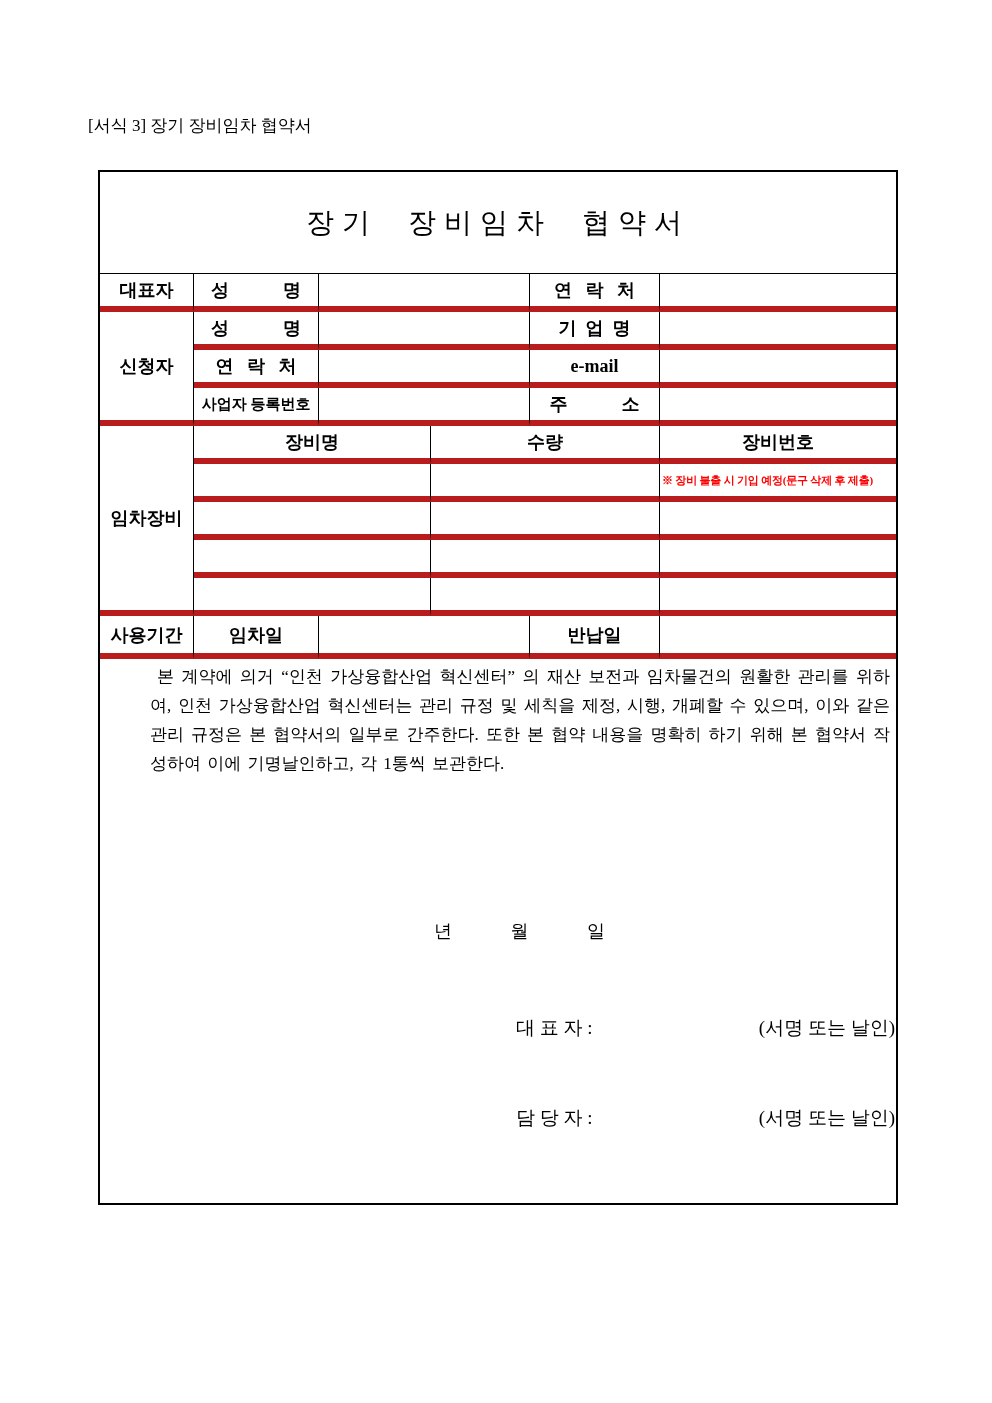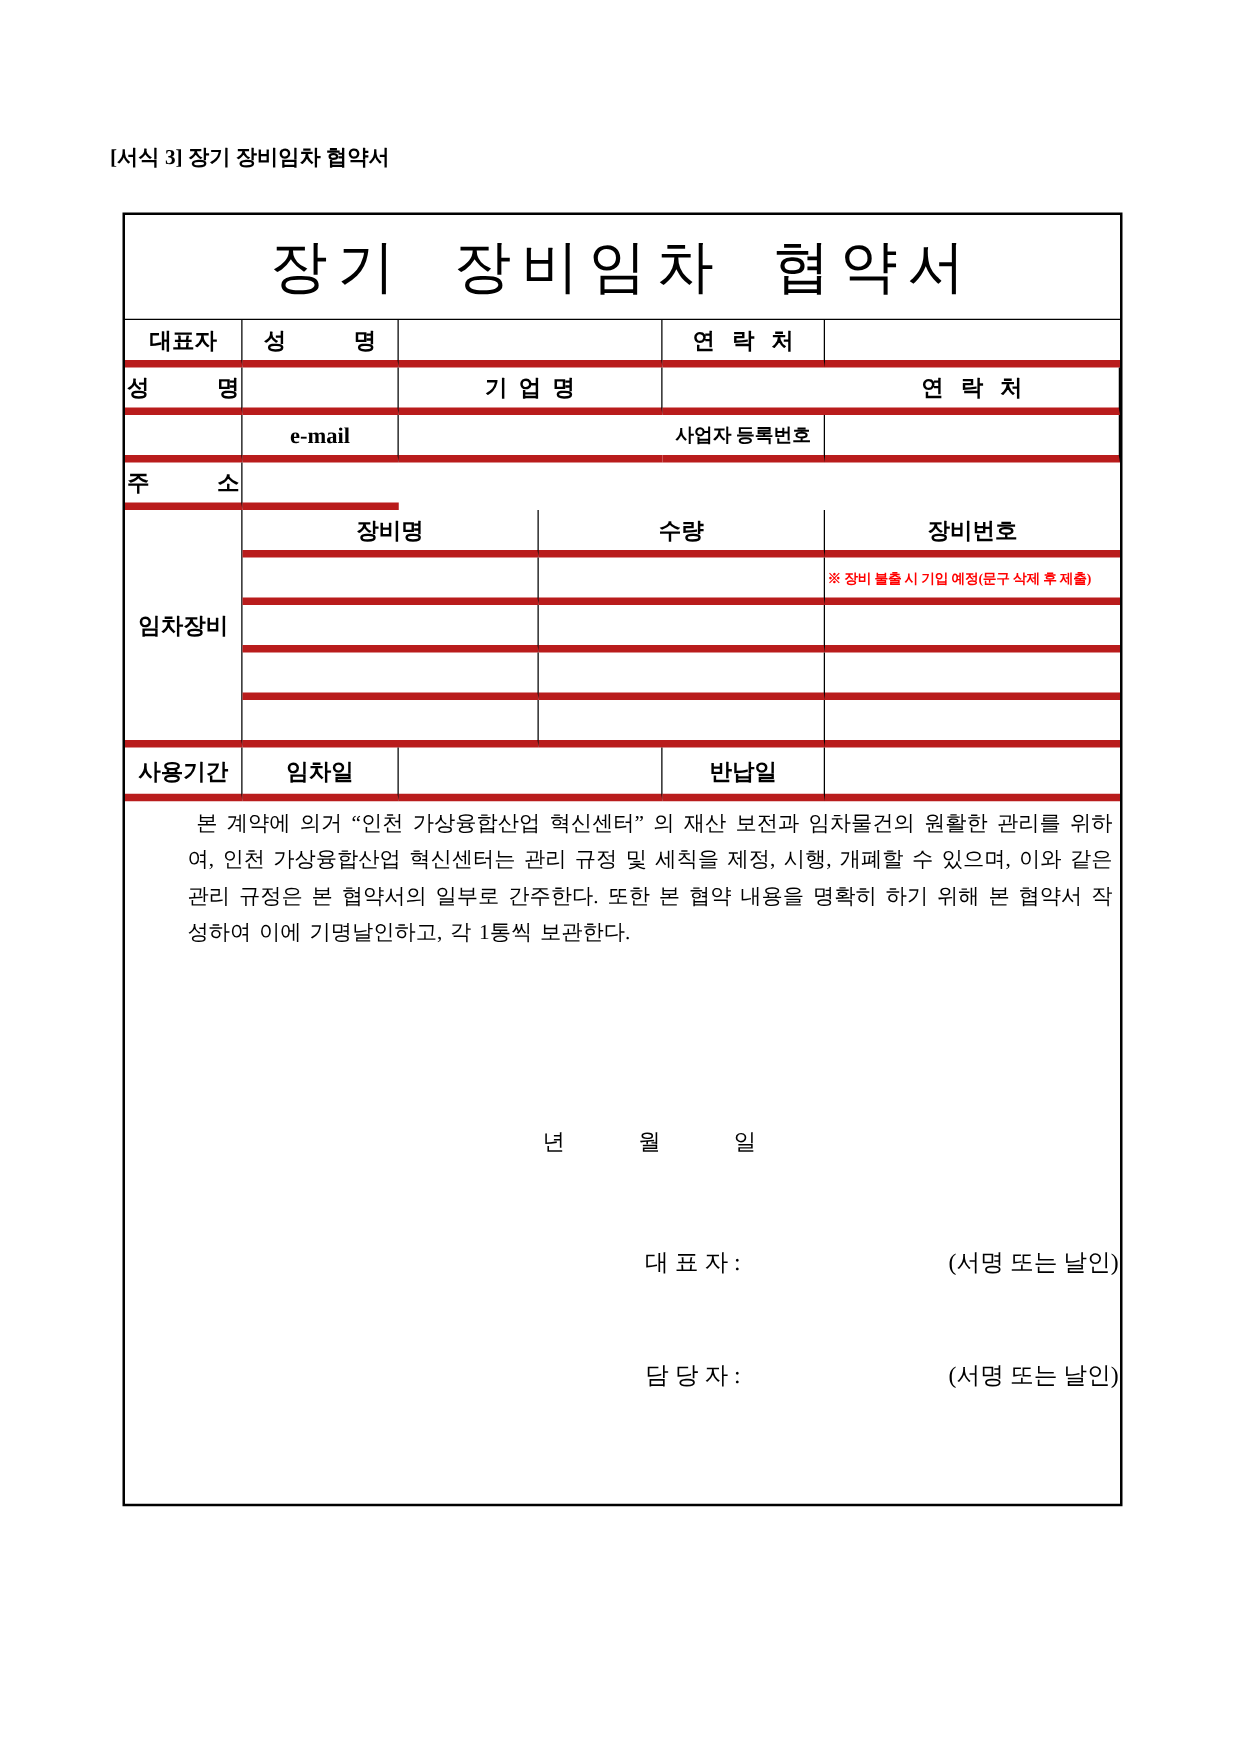--- a/index.html
+++ b/index.html
@@ -1,32 +1,32 @@
 <!DOCTYPE html>
 <html><head>
 <meta charset="utf-8">
 <style>
   * { margin:0; padding:0; box-sizing:border-box; }
   html,body { width:992px; height:1403px; background:#ffffff; }
   body { position:relative; font-family:"Liberation Serif","DejaVu Serif",serif; color:#000; }
 
   .page-heading {
     position:absolute; left:88px; top:114px;
-    font-size:17px; font-weight:bold; white-space:pre;
+    font-size:17px; font-weight:normal; white-space:pre;
   }
 
   .doc-table {
     position:absolute; left:98px; top:170px; width:800px; height:1035px;
     border:2px solid #000; background:#fff;
   }
 
   .title-row {
-    height:84px; border-bottom:1px solid #000;
+    height:102px; border-bottom:1px solid #000;
     display:flex; align-items:center; justify-content:center;
-    font-size:46px; letter-spacing:8px; white-space:pre;
+    font-size:28px; letter-spacing:8px; white-space:pre;
   }
 
   .grid-info, .grid-period { display:grid; grid-template-columns:94px 125px 211px 130px 1fr; }
   .grid-info { grid-auto-rows:38px; }
   .grid-period { grid-auto-rows:43px; }
   .grid-equip { display:grid; grid-template-columns:94px 237px 229px 1fr; grid-auto-rows:38px; }
 
   .c {
     border-right:1px solid #000; border-bottom:6px solid #b91c1c;
     display:flex; align-items:center; justify-content:center;
@@ -67,20 +67,21 @@
   <div class="title-row">장기  장비임차  협약서</div>
 
   <div class="grid-info">
 
     <div class="c">대표자</div>
     <div class="c">성            명</div>
     <div class="c"></div>
     <div class="c">연   락   처</div>
     <div class="c no-r"></div>
 
+    <div class="c span3">신청자</div>
 
     <div class="c">성            명</div>
     <div class="c"></div>
     <div class="c">기  업  명</div>
     <div class="c no-r"></div>
 
     <div class="c">연   락   처</div>
     <div class="c"></div>
     <div class="c">e-mail</div>
     <div class="c no-r"></div>

